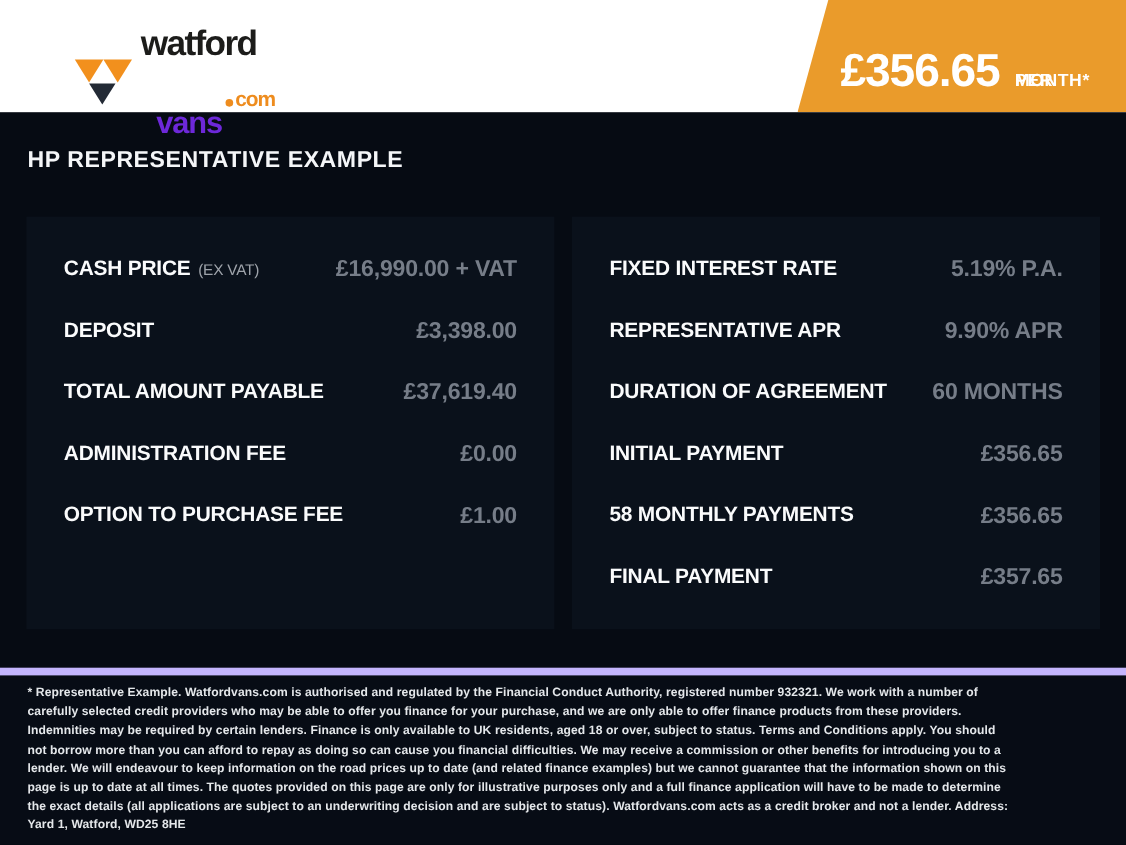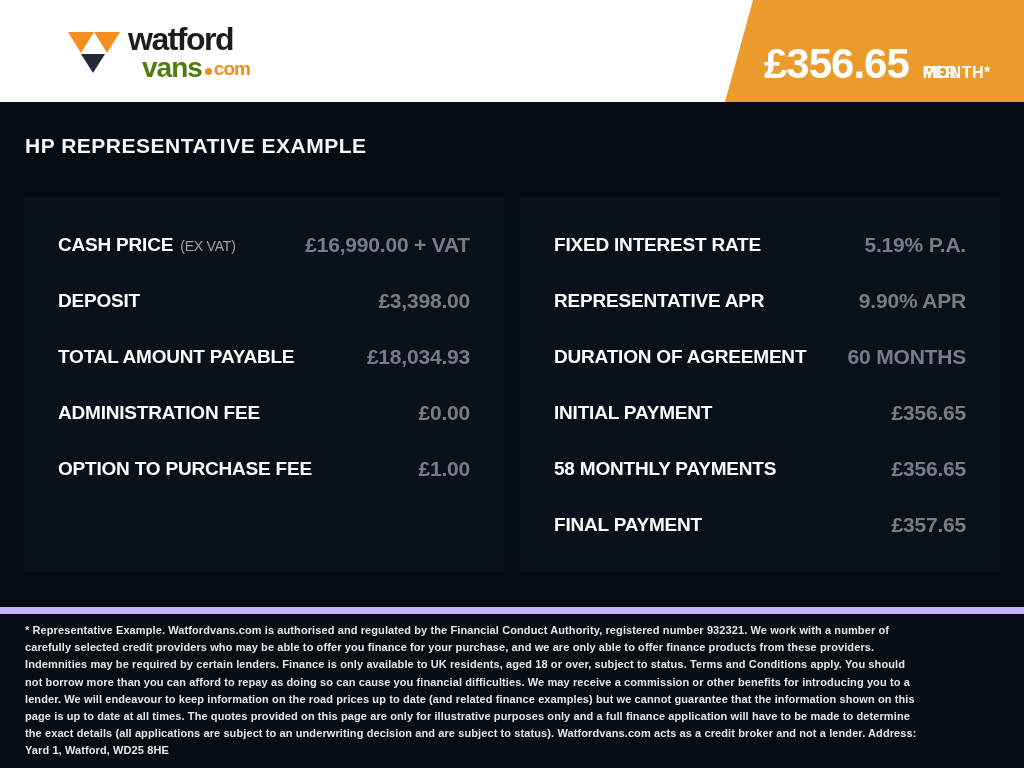--- a/index.html
+++ b/index.html
@@ -28,21 +28,21 @@
   .tri-o2 { left:26px; top:5px; }
   .tri-dk { left:13px; top:27px; border-left-width:12px; border-right-width:12px;
     border-top:19px solid #232A35; }
   .logo-text { display:flex; flex-direction:column; line-height:0.82; }
   .logo-word1 {
     font-size:32px; font-weight:bold; letter-spacing:-1.5px; color:#1C1C1A;
   }
   .logo-line2 {
     display:flex; align-items:center; margin-left:14px; margin-top:5px;
   }
-  .logo-word2 { font-size:28px; font-weight:bold; letter-spacing:-1px; color:#4d7c0f; line-height:0.8; }
+  .logo-word2 { font-size:28px; font-weight:bold; letter-spacing:-1px; color:#6d28d9; line-height:0.8;margin-top:44px; }
   .logo-dot { width:7px; height:7px; border-radius:50%; background:#EE8C1E; margin:6px 2px 0 3px; }
   .logo-word3 { font-size:19px; font-weight:bold; letter-spacing:-1px; color:#EE8C1E; line-height:0.8; }
 
   
   .banner {
     position:absolute; top:0; right:0; width:324px; height:102px;
     background:#EA9B2B;
     clip-path: polygon(53px 0, 324px 0, 324px 102px, 25px 102px);
     display:flex; align-items:baseline; justify-content:flex-start;
     padding:0 0 0 64px;
@@ -131,21 +131,21 @@
         <div class="row">
           <span class="row-label"><span>CASH PRICE</span><span class="row-sub">(EX VAT)</span></span>
           <span class="row-value">£16,990.00 + VAT</span>
         </div>
         <div class="row">
           <span class="row-label">DEPOSIT</span>
           <span class="row-value">£3,398.00</span>
         </div>
         <div class="row">
           <span class="row-label">TOTAL AMOUNT PAYABLE</span>
-          <span class="row-value">£18,034.93</span>
+          <span class="row-value">£37,619.40</span>
         </div>
         <div class="row">
           <span class="row-label">ADMINISTRATION FEE</span>
           <span class="row-value">£0.00</span>
         </div>
         <div class="row">
           <span class="row-label">OPTION TO PURCHASE FEE</span>
           <span class="row-value">£1.00</span>
         </div>
       </div>

